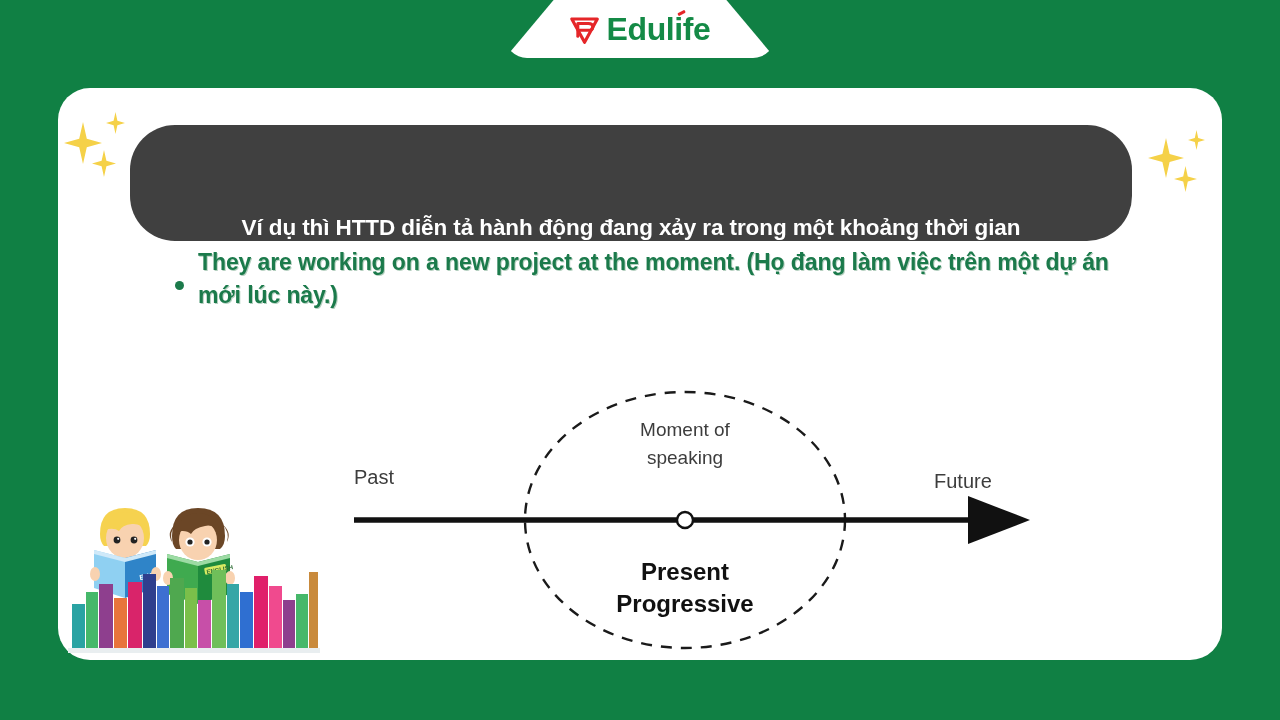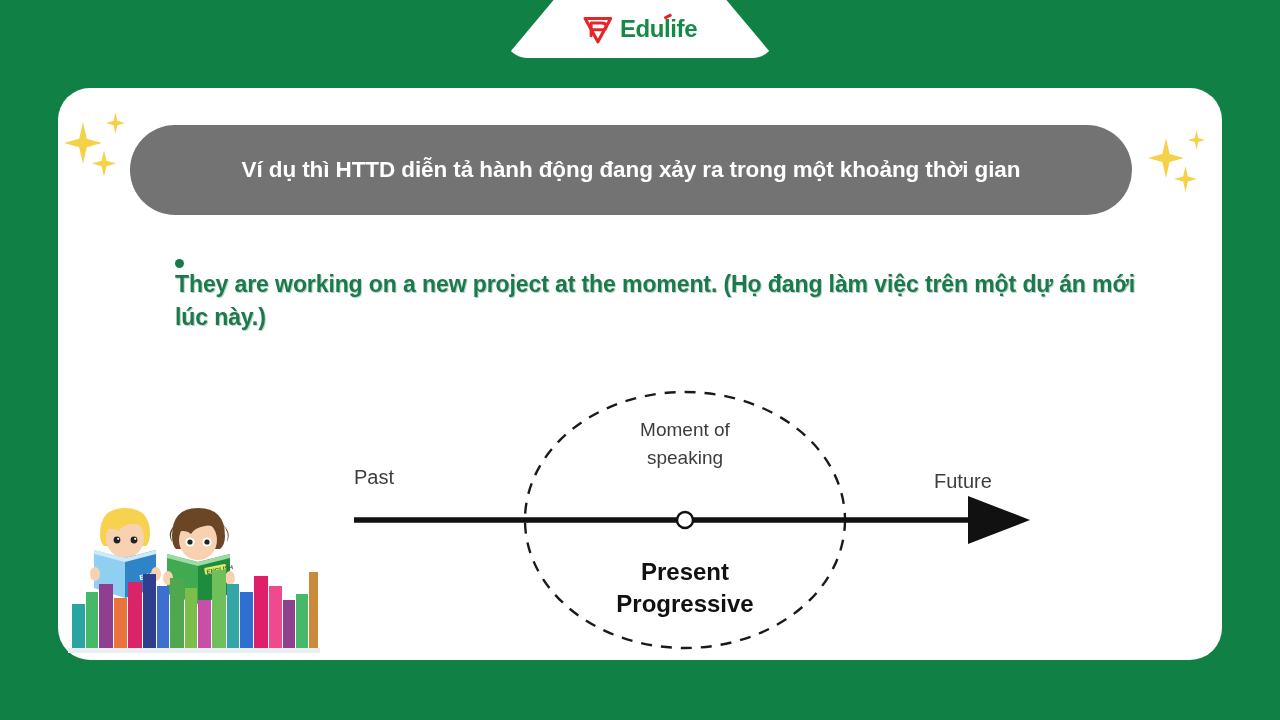--- a/index.html
+++ b/index.html
@@ -29,21 +29,21 @@
   }
   #brand-inner {
     position:absolute;
     left:50%; top:50%;
     transform:translate(-50%,-50%);
     display:flex; align-items:center; gap:7px;
     white-space:nowrap;
   }
   #logo-mark { display:block; width:30px; height:30px; }
   #brand-word {
-    font-size:24px; font-weight:bold;
+    font-size:32px; font-weight:bold;
     color:#148a46; letter-spacing:-0.4px;
     position:relative;
   }
   #brand-accent {
     position:absolute;
     right:25px; top:1px;
     width:8px; height:3px;
     background:#e52629;
     transform:rotate(-28deg);
     border-radius:1px;
@@ -65,46 +65,46 @@
   .spark {
     position:absolute;
     background:#f5d148;
     clip-path: polygon(50% 0%, 60% 40%, 100% 50%, 60% 60%, 50% 100%, 40% 60%, 0% 50%, 40% 40%);
   }
 
   
   #banner {
     position:absolute;
     left:130px; top:125px;
-    width:1002px; height:90px;
-    background:#737373;
+    width:1002px; height:116px;
+    background:#404040;
     border-radius:45px;
-    display:flex; align-items:center; justify-content:center;
+    display:flex; align-items:flex-end; justify-content:center;
   }
   #banner-text {
     color:#ffffff;
     font-size:22.5px;
     font-weight:bold;
     letter-spacing:-0.1px;
     text-align:center;
     padding:0 26px;
     white-space:nowrap;
   }
 
   
   #bullets {
     position:absolute;
     left:175px; top:246px;
     width:960px;
   }
   .bullet-row {
     display:flex;
-    align-items:flex-start;
+    align-items:center;
+    gap:14px;
     margin-bottom:6px;
-    flex-direction:column;
   }
   .bullet-dot {
     flex:0 0 auto;
     width:9px; height:9px;
     border-radius:50%;
     background:#1b7a4b;
     margin-top:13px;
   }
   .bullet-text {
     color:#1b7a4b;

